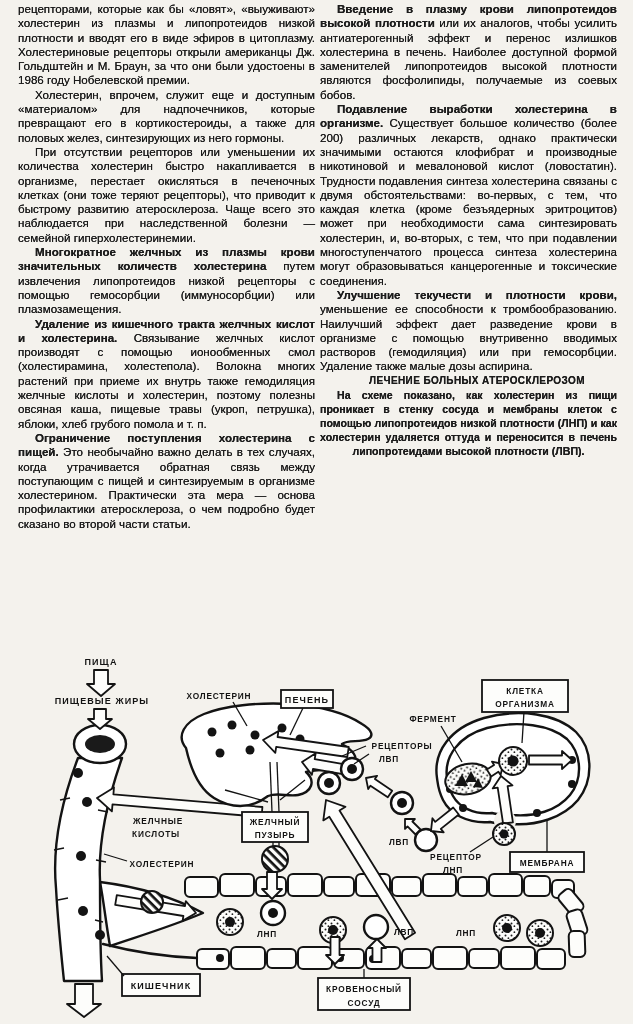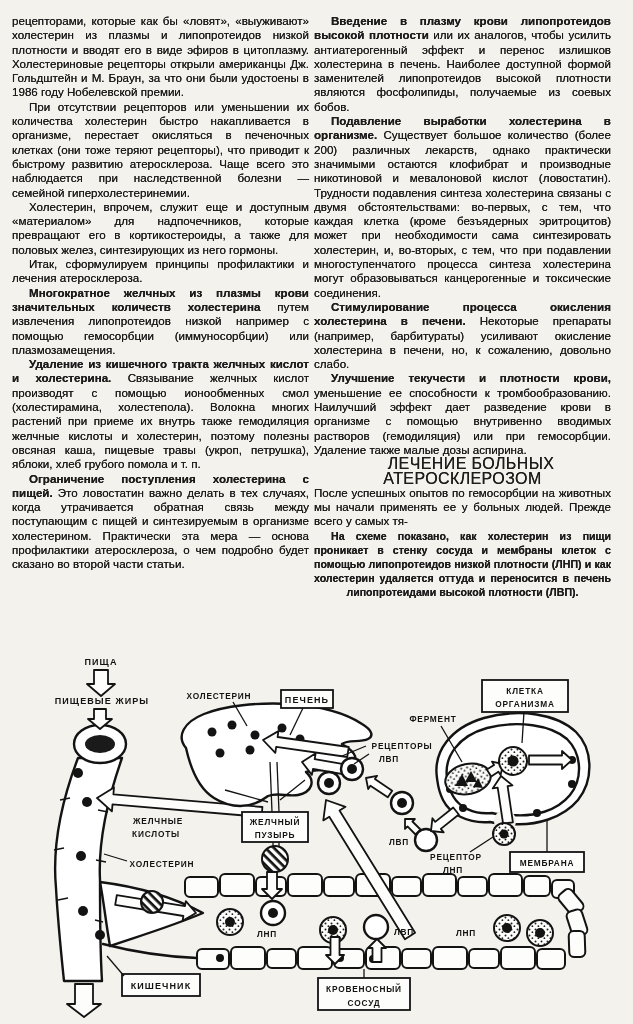--- a/index.html
+++ b/index.html
@@ -3,30 +3,30 @@
 <meta charset="utf-8">
 <style>
   html,body{margin:0;padding:0;}
   .page{
     position:relative; width:633px; height:1024px;
     background:#f4f2ed; overflow:hidden;
     font-family:"Liberation Sans",sans-serif;
     color:#1c1c1c;
   }
   .columns{
-    position:absolute; top:14px; left:12px; width:611px;
-    display:flex; gap:5px;
+    position:absolute; top:2px; left:12px; width:611px;
+    display:flex; gap:5px;justify-content:center;
   }
   .col{ width:297px; font-size:11.6px; line-height:14.3px;
         text-align:justify; text-shadow:0 0 .4px #1c1c1c;}
   .col p{ margin:0; text-indent:17px; }
   .col p.no-indent{ text-indent:0; }
   .lead{ font-weight:bold; }
   .r-heading{
-    font-weight:normal; font-size:16px; letter-spacing:.4px;
+    font-weight:bold; font-size:10px; letter-spacing:.4px;
     text-align:center; margin:10px 0 8px; text-indent:0;
   }
   .caption{
     margin-top:13px; font-weight:bold; font-size:10.6px; line-height:14px;
     text-align:justify; text-align-last:center; text-indent:0;
   }
   svg{ position:absolute; left:0; top:640px; }
   .ink{ stroke:#131313; fill:none; stroke-width:2.4; stroke-linejoin:round; stroke-linecap:round;}
   .thin{ stroke:#131313; fill:none; stroke-width:1.3; }
   .wfill{ fill:#ffffff; }
@@ -39,34 +39,31 @@
   .lbox{ fill:#fdfdfb; stroke:#131313; stroke-width:1.8;}
 </style>
 </head>
 <body>
 
 <div class="page">
 
   <div class="columns">
     <div class="col">
       <p class="no-indent"><span>рецепторами, которые как бы «ловят», «выуживают» холестерин из плазмы и липопротеидов низкой плотности и вводят его в виде эфиров в цитоплазму. Холестериновые рецепторы открыли американцы Дж. Гольдштейн и М. Браун, за что они были удостоены в 1986 году Нобелевской премии.</span></p>
+      <p><span>Холестерин, впрочем, служит еще и доступным «материалом» для надпочечников, которые превращают его в кортикостероиды, а также для половых желез, синтезирующих из него гормоны.</span></p>
       <p><span>При отсутствии рецепторов или уменьшении их количества холестерин быстро накапливается в организме, перестает окисляться в печеночных клетках (они тоже теряют рецепторы), что приводит к быстрому развитию атеросклероза. Чаще всего это наблюдается при наследственной болезни — семейной гиперхолестеринемии.</span></p>
-      <p><span>Холестерин, впрочем, служит еще и доступным «материалом» для надпочечников, которые превращают его в кортикостероиды, а также для половых желез, синтезирующих из него гормоны.</span></p>
-      <p><span>Итак, сформулируем принципы профилактики и лечения атеросклероза.</span></p>
-      <p><span class="lead">Многократное желчных из плазмы крови значительных количеств холестерина</span><span> путем извлечения липопротеидов низкой например с помощью гемосорбции (иммуносорбции) или плазмозамещения.</span></p>
+      <p><span class="lead">Многократное желчных из плазмы крови значительных количеств холестерина</span><span> путем извлечения липопротеидов низкой рецепторы с помощью гемосорбции (иммуносорбции) или плазмозамещения.</span></p>
       <p><span class="lead">Удаление из кишечного тракта желчных кислот и холестерина.</span><span> Связывание желчных кислот производят с помощью ионообменных смол (холестирамина, холестепола). Волокна многих растений при приеме их внутрь также гемодиляция желчные кислоты и холестерин, поэтому полезны овсяная каша, пищевые травы (укроп, петрушка), яблоки, хлеб грубого помола и т. п.</span></p>
-      <p><span class="lead">Ограничение поступления холестерина с пищей.</span><span> Это ловостатин важно делать в тех случаях, когда утрачивается обратная связь между поступающим с пищей и синтезируемым в организме холестерином. Практически эта мера — основа профилактики атеросклероза, о чем подробно будет сказано во второй части статьи.</span></p>
+      <p><span class="lead">Ограничение поступления холестерина с пищей.</span><span> Это необычайно важно делать в тех случаях, когда утрачивается обратная связь между поступающим с пищей и синтезируемым в организме холестерином. Практически эта мера — основа профилактики атеросклероза, о чем подробно будет сказано во второй части статьи.</span></p>
     </div>
     <div class="col">
       <p><span class="lead">Введение в плазму крови липопротеидов высокой плотности</span><span> или их аналогов, чтобы усилить антиатерогенный эффект и перенос излишков холестерина в печень. Наиболее доступной формой заменителей липопротеидов высокой плотности являются фосфолипиды, получаемые из соевых бобов.</span></p>
       <p><span class="lead">Подавление выработки холестерина в организме.</span><span> Существует большое количество (более 200) различных лекарств, однако практически значимыми остаются клофибрат и производные никотиновой и мевалоновой кислот (ловостатин). Трудности подавления синтеза холестерина связаны с двумя обстоятельствами: во-первых, с тем, что каждая клетка (кроме безъядерных эритроцитов) может при необходимости сама синтезировать холестерин, и, во-вторых, с тем, что при подавлении многоступенчатого процесса синтеза холестерина могут образовываться канцерогенные и токсические соединения.</span></p>
-      <p><span class="lead">Стимулирование процесса окисления холестерина в печени.</span><span> Некоторые препараты (например, барбитураты) усиливают окисление холестерина в печени, но, к сожалению, довольно слабо.</span></p>
       <p><span class="lead">Улучшение текучести и плотности крови,</span><span> уменьшение ее способности к тромбообразованию. Наилучший эффект дает разведение крови в организме с помощью внутривенно вводимых растворов (гемодиляция) или при гемосорбции. Удаление также малые дозы аспирина.</span></p>
       <p class="r-heading">ЛЕЧЕНИЕ БОЛЬНЫХ АТЕРОСКЛЕРОЗОМ</p>
-      <p class="no-indent"><span>После успешных опытов по гемосорбции на животных мы начали применять ее у больных людей. Прежде всего у самых тя-</span></p>
       <p class="caption">На схеме показано, как холестерин из пищи проникает в стенку сосуда и мембраны клеток с помощью липопротеидов низкой плотности (ЛНП) и как холестерин удаляется оттуда и переносится в печень липопротеидами высокой плотности (ЛВП).</p>
     </div>
   </div>
 
   <svg width="633" height="384" viewBox="0 0 633 384">
     <defs>
       <pattern id="speck" patternUnits="userSpaceOnUse" width="6" height="6">
         <rect width="6" height="6" fill="#fdfdfb"></rect>
         <circle cx="1.5" cy="1.6" r="1" fill="#222"></circle>
         <circle cx="4.4" cy="4.2" r=".9" fill="#222"></circle>

